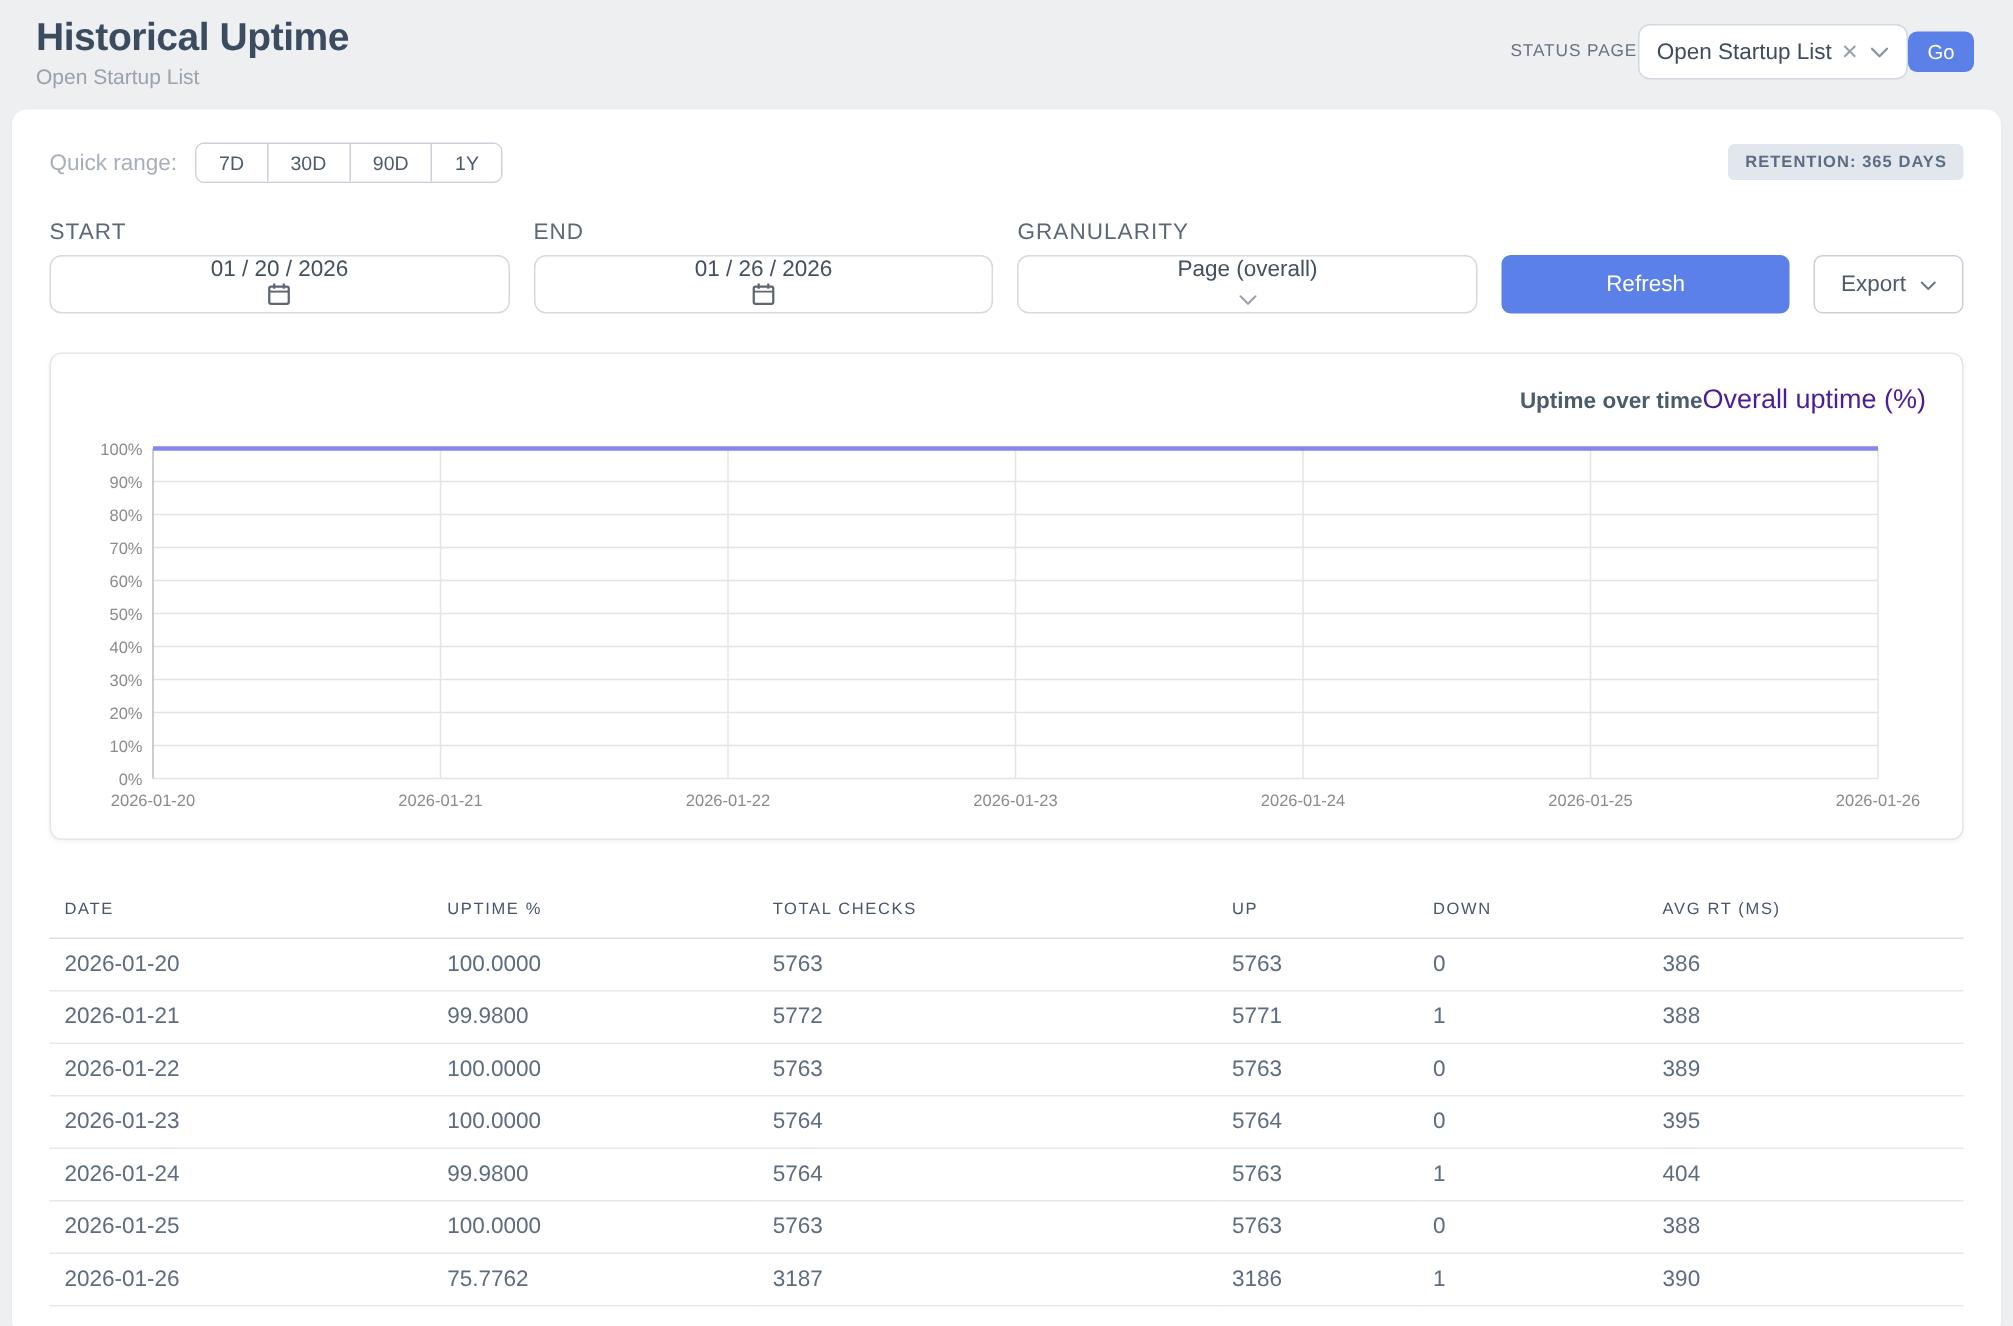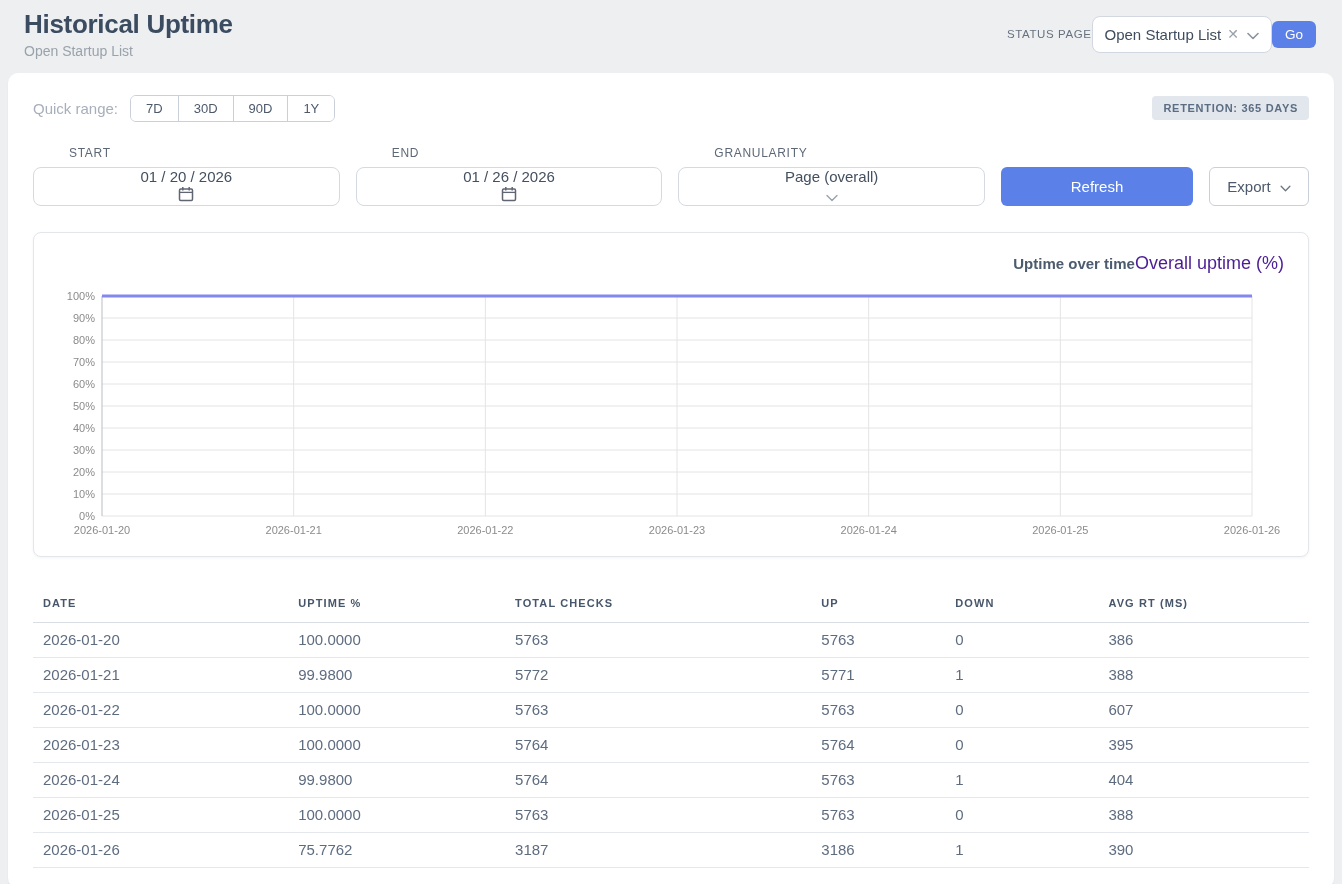--- a/index.html
+++ b/index.html
@@ -33,42 +33,42 @@
   .quick-label { font-size:15px; color:#a8afba; }
   .seg-group { display:inline-flex; border:1px solid #c9d0da; border-radius:6px; overflow:hidden; background:#fff; }
   .seg-btn { padding:5px 15px; font-size:13px; color:#4d5a6c; background:#fff; border:none;
     border-left:1px solid #c9d0da; font-family:inherit; cursor:pointer; }
   .seg-btn:first-child { border-left:none; }
   .retention-badge { margin-left:auto; background:#e2e6ed; color:#5b6d82; font-size:11px; font-weight:bold;
     letter-spacing:0.7px; padding:6px 11px; border-radius:4px; }
 
   .fields-row { display:flex; gap:16px; margin-top:24px; align-items:flex-end; }
   .field { flex:1; }
-  .field-label { font-size:12px; color:#5d6877; letter-spacing:0.7px; margin-bottom:7px;margin-left:36px; }
+  .field-label { font-size:15px; color:#5d6877; letter-spacing:0.7px; margin-bottom:7px; }
   .input-box { height:39px; border:1px solid #d5dae1; border-radius:8px; display:flex; align-items:center;
     justify-content:space-between; padding:0 12px; font-size:15px; color:#43505f; background:#fff;flex-direction:column; }
   .refresh-btn { height:39px; width:192px; background:#5b81e8; color:#fff; border:none; border-radius:6px;
     font-size:15px; font-family:inherit; cursor:pointer; }
   .export-btn { height:39px; width:100px; background:#fff; border:1px solid #c9d0da; border-radius:6px;
     font-size:15px; color:#4d5a6c; display:flex; align-items:center; justify-content:center; gap:9px;
     font-family:inherit; cursor:pointer; }
 
   
   .chart-card { margin-top:26px; border:1px solid #e3e6eb; border-radius:8px; padding:20px 24px 16px;
     box-shadow:0 1px 3px rgba(20,30,50,.05); background:#fff; }
   .chart-head { display:flex; justify-content:flex-end; align-items:baseline; }
   .chart-title { font-size:15px; font-weight:bold; color:#4c5b6e; }
   .chart-legend { font-size:18px; color:#4c1d95; }
   .chart-svg { display:block; width:100%; height:auto; margin-top:14px; }
   .chart-svg text { font-family:"Liberation Sans", sans-serif; }
 
   
   .uptime-table { width:100%; border-collapse:collapse; margin-top:30px; }
   .uptime-table th { font-size:11px; letter-spacing:1.1px; color:#47566b; text-align:left;
-    padding:10px 10px 13px; border-bottom:1px solid #d9dee4; font-weight:bold; }
+    padding:10px 10px 13px; border-bottom:1px solid #d9dee4; font-weight:normal; }
   .uptime-table td { font-size:15px; color:#5e6c80; padding:8px 10px 9px; border-bottom:1px solid #e4e7eb; }
 </style>
 </head>
 <body>
 
 <div class="topbar">
   <div>
     <div class="page-title">Historical Uptime</div>
     <div class="page-subtitle">Open Startup List</div>
   </div>
@@ -224,21 +224,21 @@
           <td>5771</td>
           <td>1</td>
           <td>388</td>
         </tr>
         <tr>
           <td>2026-01-22</td>
           <td>100.0000</td>
           <td>5763</td>
           <td>5763</td>
           <td>0</td>
-          <td>607</td>
+          <td>389</td>
         </tr>
         <tr>
           <td>2026-01-23</td>
           <td>100.0000</td>
           <td>5764</td>
           <td>5764</td>
           <td>0</td>
           <td>395</td>
         </tr>
         <tr>

